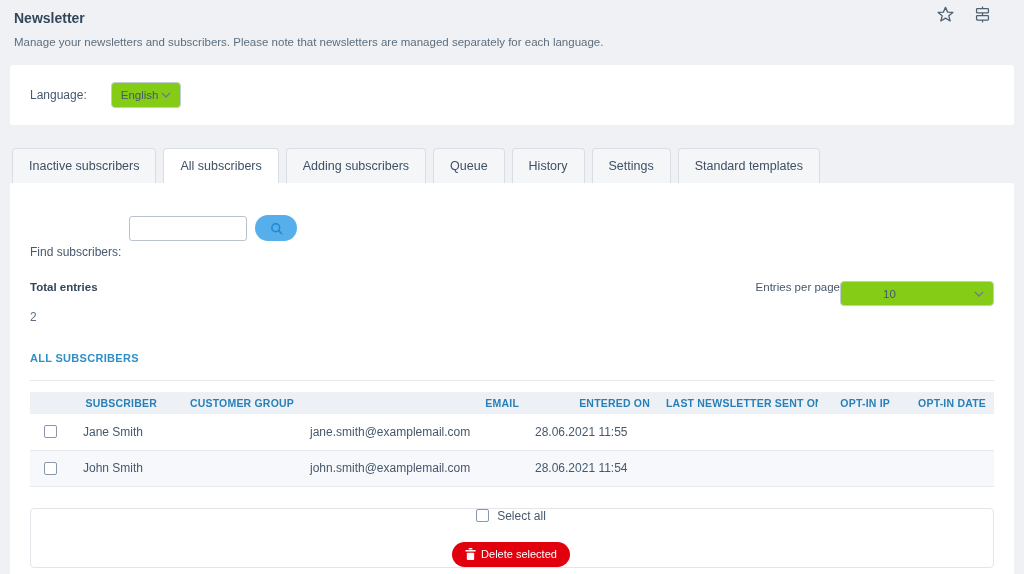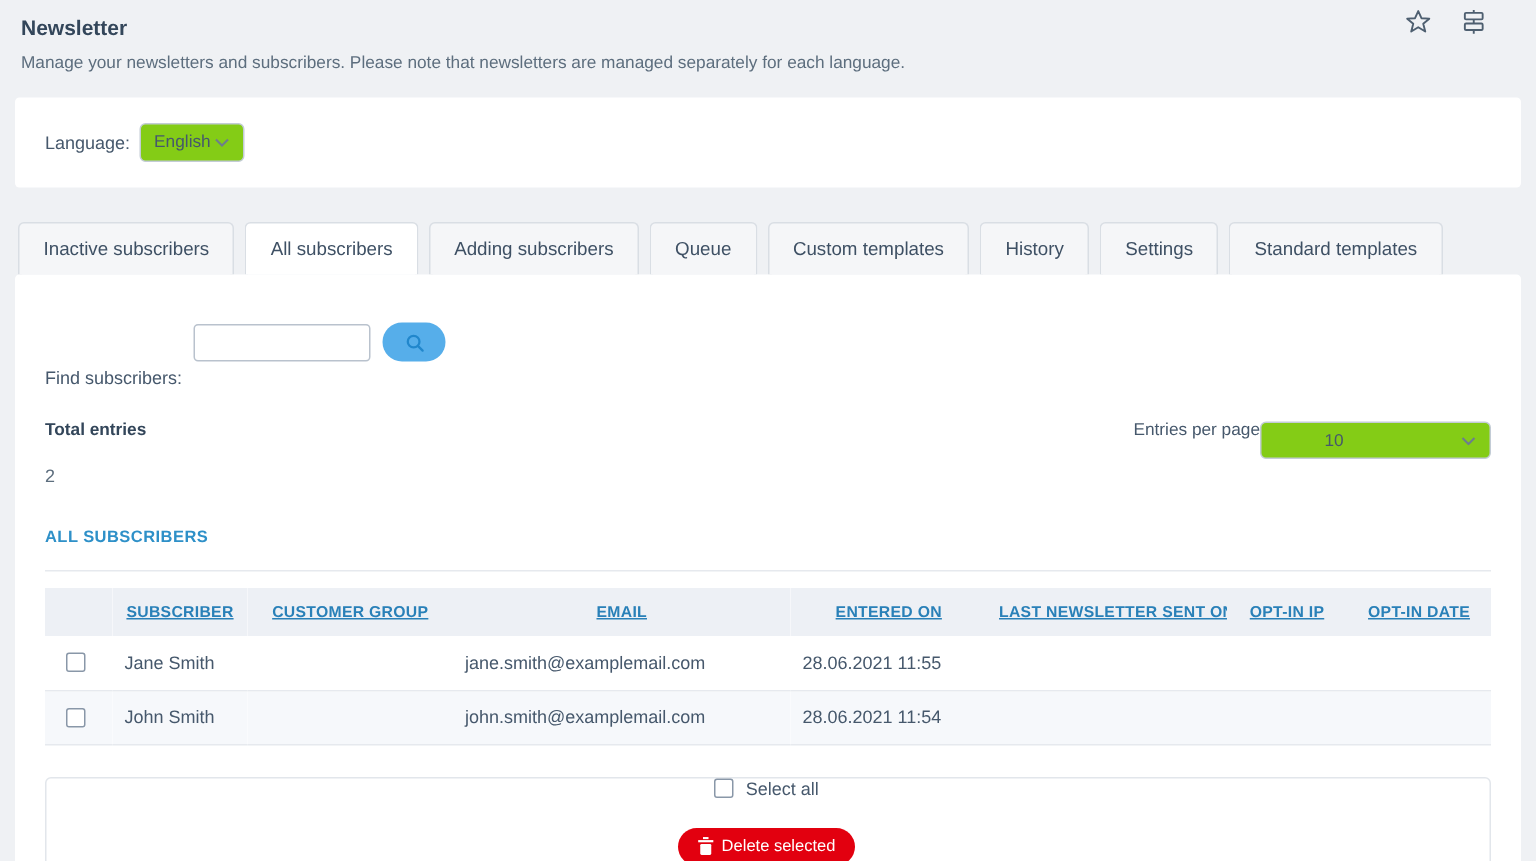--- a/index.html
+++ b/index.html
@@ -17,21 +17,21 @@
   .page-header { padding:10px 4px 0 4px; position:relative; }
   .page-title { font-size:14px; font-weight:bold; color:#33465a; }
   .page-subtitle { margin-top:10px; font-size:11.5px; color:#5d6e7e; }
   .header-icons { position:absolute; top:5px; right:22px; display:flex; gap:18px; align-items:center; }
   .header-icons svg { display:block; }
 
   
   .card { background:#ffffff; border-radius:3px; }
   .language-card {
     margin-top:17px; height:60px;
-    display:flex; align-items:center; padding-left:20px; gap:6px;
+    display:flex; align-items:center; padding-left:20px; gap:24px;
   }
   .language-label { font-size:12px; color:#46586c; }
   .fake-select {
     background:#84cc16; border:1px solid #c3ccd6; border-radius:4px;
     height:26px; display:flex; align-items:center; justify-content:space-between;
     padding:0 9px; font-size:11.5px; color:#46586c; cursor:pointer;
   }
   .language-select { width:70px; }
 
   
@@ -70,21 +70,21 @@
     color:#2e90c8;
   }
   .divider { margin-top:16px; border-top:1px solid #e6e9ee; }
 
   
   table { width:100%; border-collapse:collapse; table-layout:fixed; margin-top:11px; }
   col.c-check { width:45px; } col.c-sub { width:90px; } col.c-group { width:137px; }
   col.c-email { width:225px; } col.c-entered { width:131px; } col.c-last { width:160px; }
   col.c-ip { width:80px; } col.c-date { width:auto; }
   thead tr { background:#edf0f5; height:22px; }
-  th { font-size:10.5px; font-weight:bold; color:#2980b8; text-align:center; padding:10px 8px; letter-spacing:.2px; white-space:nowrap; overflow:hidden;text-decoration:underline; }
+  th { font-size:10.5px; font-weight:bold; color:#2980b8; text-align:right; padding:0 8px; letter-spacing:.2px; white-space:nowrap; overflow:hidden; }
   tbody tr { height:36px; border-bottom:1px solid #e6e9ee; }
   tbody tr:nth-child(even) { background:#f6f8fb; }
   td { font-size:12px; color:#46586c; padding:0 8px; white-space:nowrap; overflow:hidden; }
   td.check-cell, th.check-cell { padding-left:14px; }
 
   input[type="checkbox"] {
     appearance:none; -webkit-appearance:none;
     width:13px; height:13px; border:1px solid #8997a8; border-radius:2px;
     background:#fff; cursor:pointer; display:block;
   }
@@ -134,21 +134,20 @@
           <path d="M1 1 L5 5 L9 1"></path>
         </svg>
     </div>
   </div>
 
   <div class="tabs">
     <div class="tab">Inactive subscribers</div>
     <div class="tab active">All subscribers</div>
     <div class="tab">Adding subscribers</div>
     <div class="tab">Queue</div>
-    <div class="tab">Custom templates</div>
     <div class="tab">History</div>
     <div class="tab">Settings</div>
     <div class="tab">Standard templates</div>
   </div>
 
   <div class="card main-panel">
 
     <div class="find-row">
       <span class="find-label">Find subscribers:</span>
       <input class="find-input" type="text" value="" style="">

